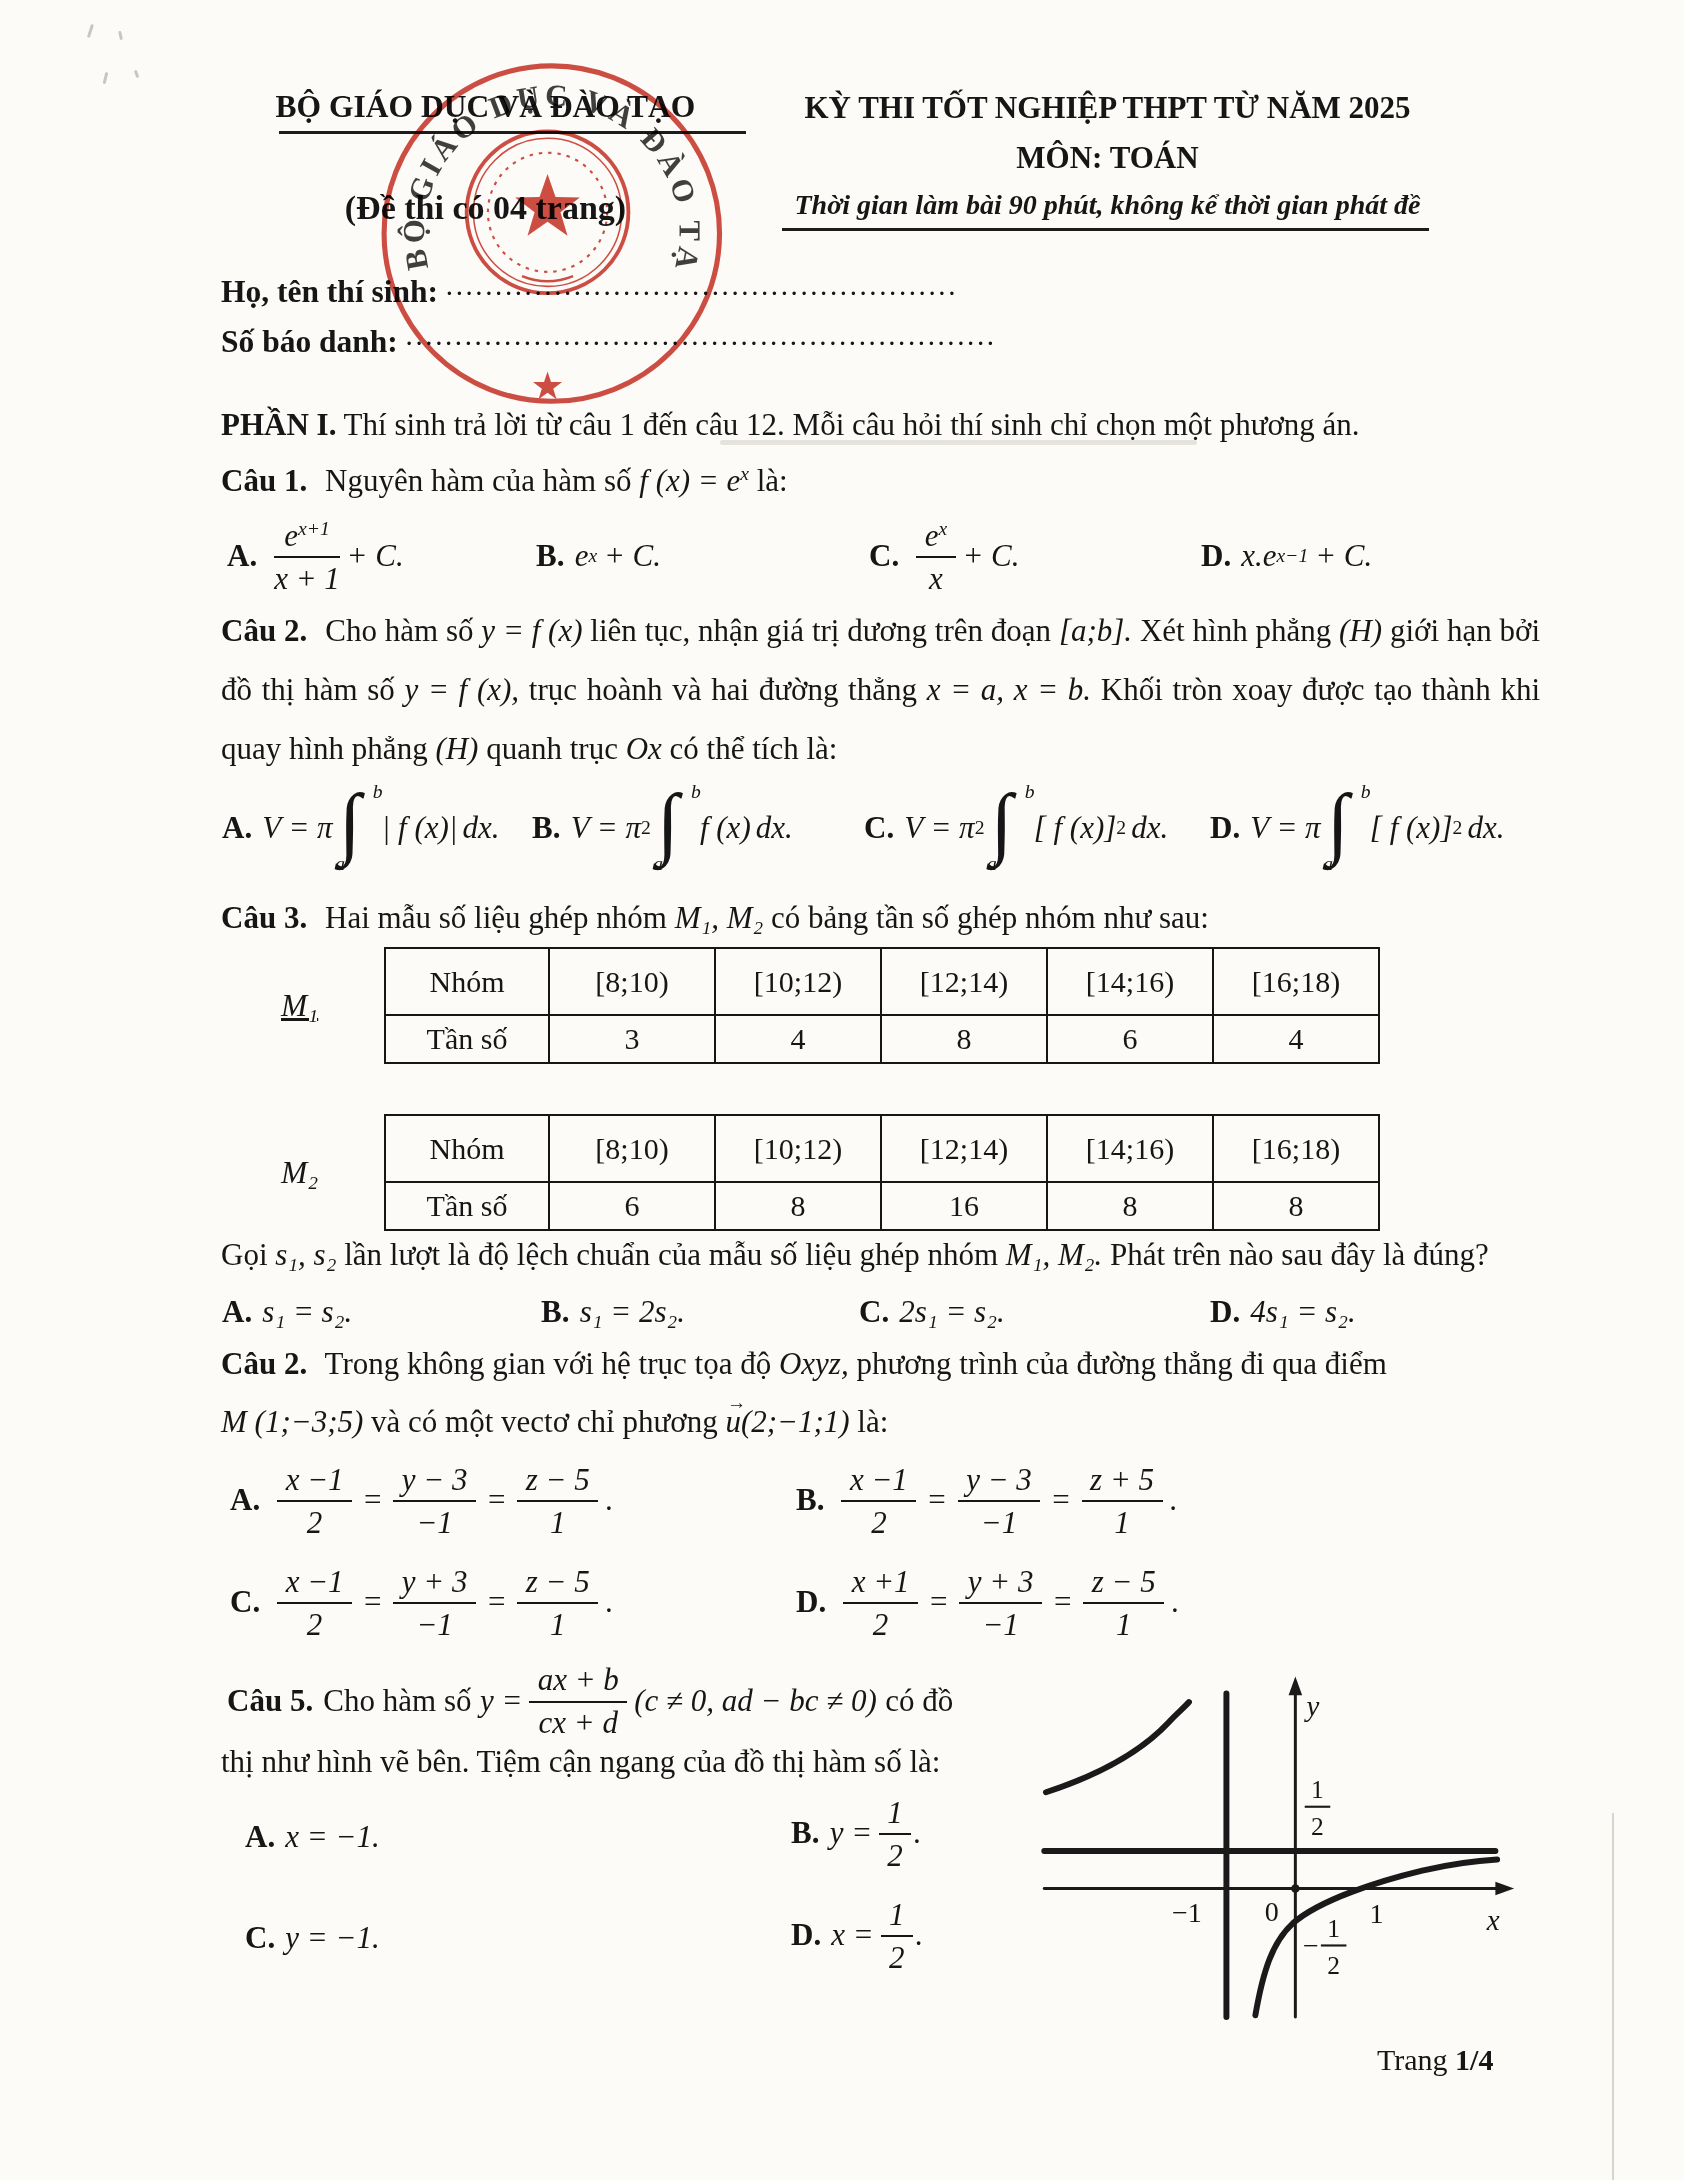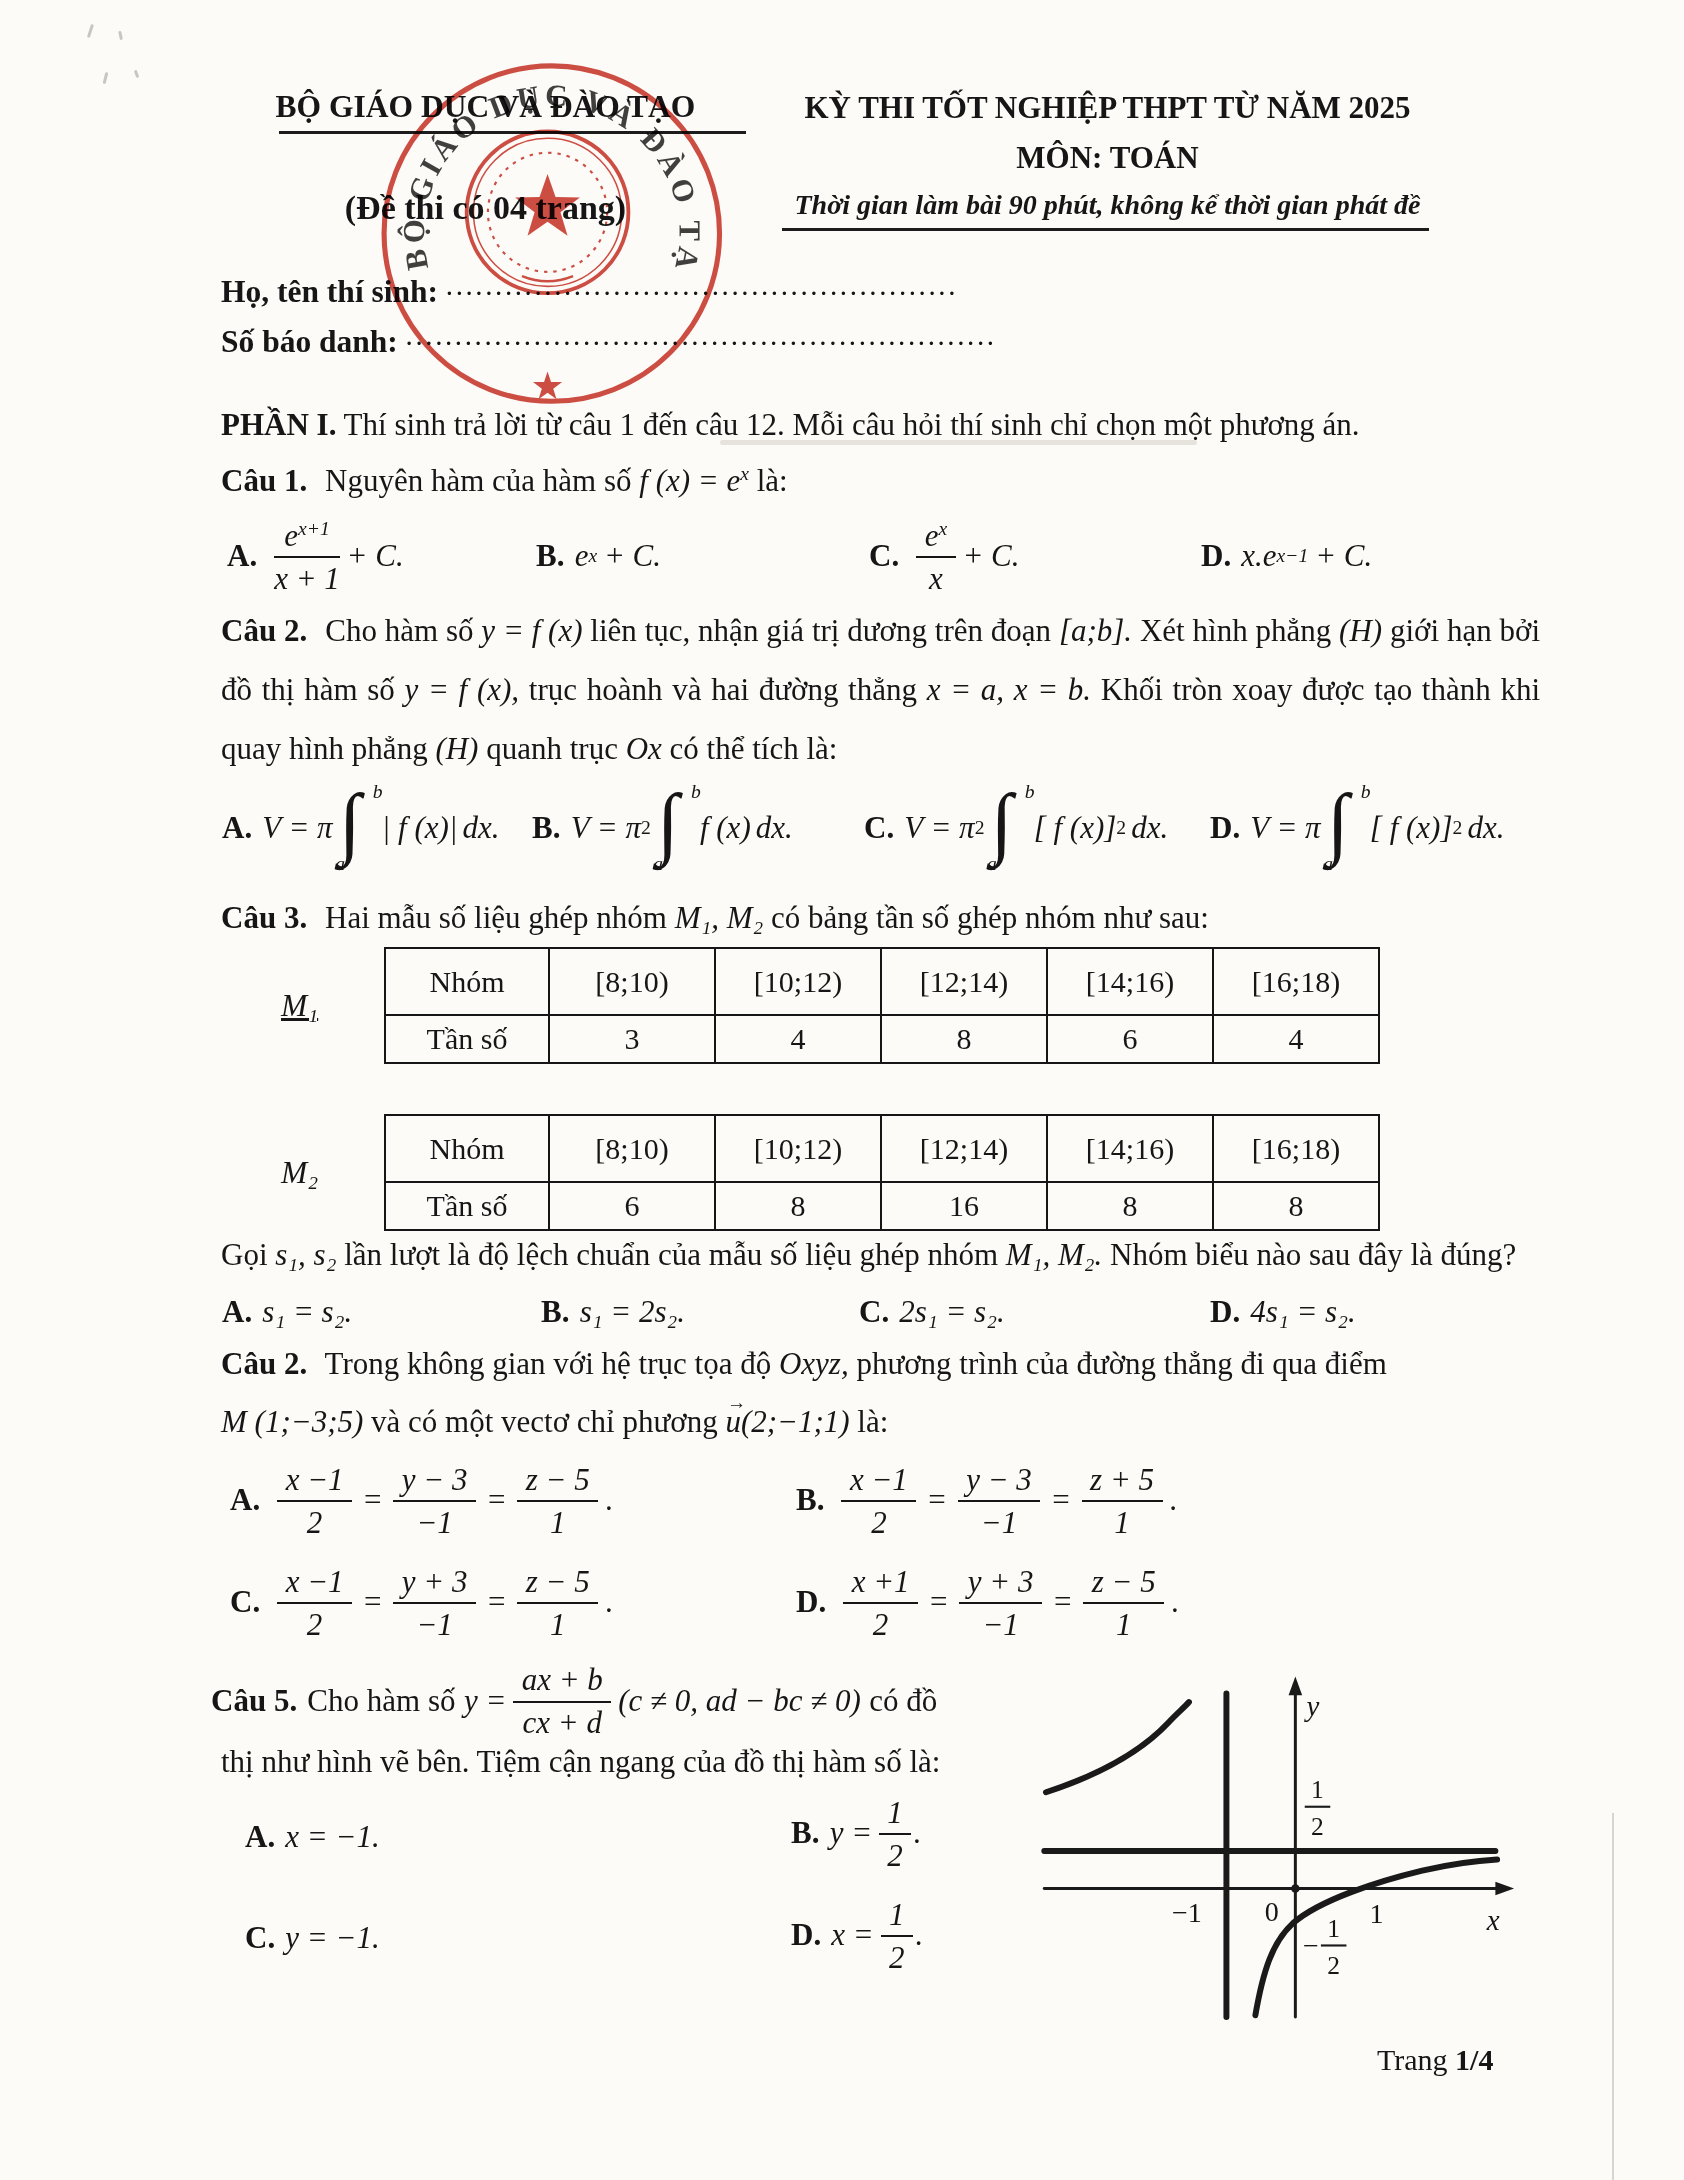--- a/index.html
+++ b/index.html
@@ -249,21 +249,21 @@
       <td class="cn">8</td>
     </tr>
   </tbody>
     </table>
 
   <div class="line" style="left:221px;top:1237px;">
     <span>Gọi</span>
     <span class="mi">s₁, s₂</span>
     <span>lần lượt là độ lệch chuẩn của mẫu số liệu ghép nhóm</span>
     <span class="mi">M₁, M₂.</span>
-    <span>Nhóm biểu nào sau đây là đúng?</span>
+    <span>Phát trên nào sau đây là đúng?</span>
   </div>
   <div class="flexline" style="left:222px;top:1288px;height:48px;">
     <span class="qlab">A.</span>
     <span class="mi">s₁ = s₂.</span>
   </div>
   <div class="flexline" style="left:541px;top:1288px;height:48px;">
     <span class="qlab">B.</span>
     <span class="mi">s₁ = 2s₂.</span>
   </div>
   <div class="flexline" style="left:859px;top:1288px;height:48px;">
@@ -354,21 +354,21 @@
         <span class="fd mi">−1</span>
       </span>
     <span class="eq">=</span>
     <span class="frac">
         <span class="fn mi">z − 5</span>
         <span class="fd mi">1</span>
       </span>
     <span>.</span>
   </div>
 
-  <div class="flexline" style="left:211px;top:1656px;height:89px;">
+  <div class="flexline" style="left:227px;top:1656px;height:89px;">
     <span class="qlab">Câu 5.</span>
     <span>Cho hàm số</span>
     <span class="mi" style="margin-left:8.5px;">y =</span>
     <span class="frac">
         <span class="fn mi">ax + b</span>
         <span class="fd mi">cx + d</span>
       </span>
     <span class="mi">(c ≠ 0, ad − bc ≠ 0)</span>
     <span style="margin-left:8.5px;">có đồ</span>
   </div>

